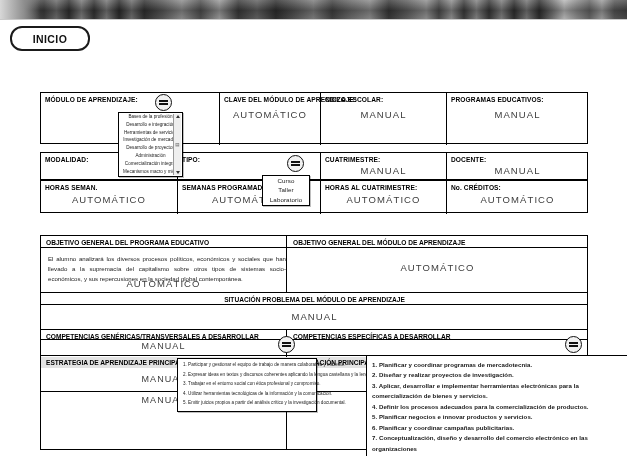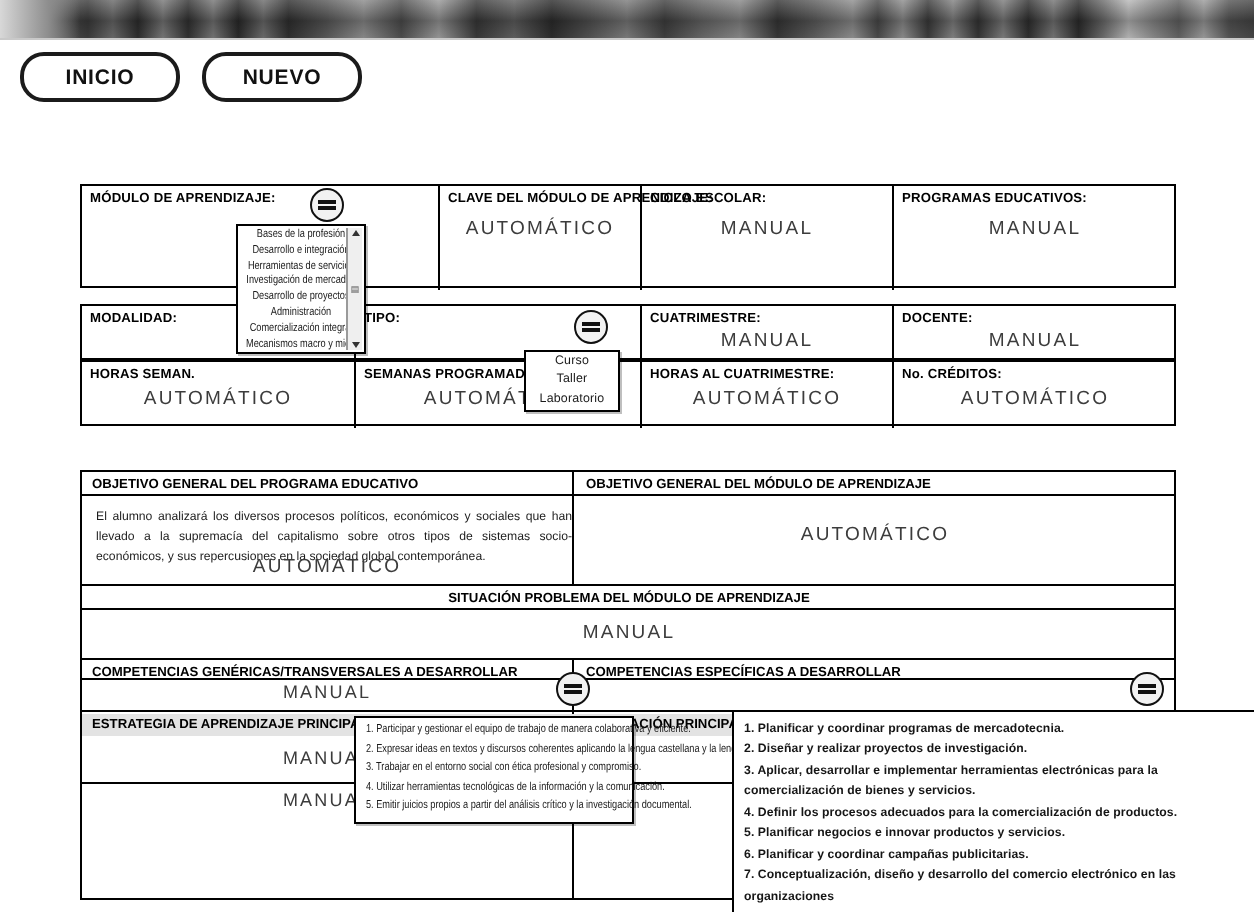--- a/index.html
+++ b/index.html
@@ -27,21 +27,21 @@
   }
   .banner-shade{
     position:absolute;inset:0;
     background:linear-gradient(180deg,rgba(255,255,255,.18) 0%,rgba(0,0,0,.25) 55%,rgba(0,0,0,.05) 100%);
   }
   .banner-left-fade{
     position:absolute;left:0;top:0;width:40px;height:19px;
     background:linear-gradient(90deg,#d8d8d8,#8e8e8e 60%,rgba(142,142,142,0));
   }
   
-  .toolbar{position:absolute;left:10px;top:26px;display:flex;gap:11px;text-align:right;}
+  .toolbar{position:absolute;left:10px;top:26px;display:flex;gap:28px;text-align:right;}
   .pill{
     border:2px solid #1b1b1b;border-radius:12px;
     height:21px;min-width:54px;padding:0 11px;
     display:flex;align-items:center;justify-content:center;
     font-size:10.5px;font-weight:bold;letter-spacing:.4px;
     background:#fff;color:#111;cursor:pointer;white-space:nowrap;
   }
   
   .blk{position:absolute;border:1px solid #000;background:#fff;box-sizing:border-box;}
   .cell{position:absolute;box-sizing:border-box;}
@@ -104,23 +104,20 @@
 <body>
 
 <div class="banner">
   <div class="banner-shade"></div>
   <div class="banner-left-fade"></div>
 </div>
 
 <div class="toolbar">
   <div class="pill">
     <span>INICIO</span>
-  </div>
-  <div class="pill">
-    <span>NUEVO</span>
   </div>
 </div>
 
 <div class="blk" style="left:40px;top:92px;width:548px;height:52px;">
   <div class="vline" style="left:178px;top:0;height:52px;"></div>
   <div class="vline" style="left:279px;top:0;height:52px;"></div>
   <div class="vline" style="left:405px;top:0;height:52px;"></div>
 
   <div class="cell" style="left:0;top:0;width:178px;">
     <div class="cell-lbl">MÓDULO DE APRENDIZAJE:</div>

